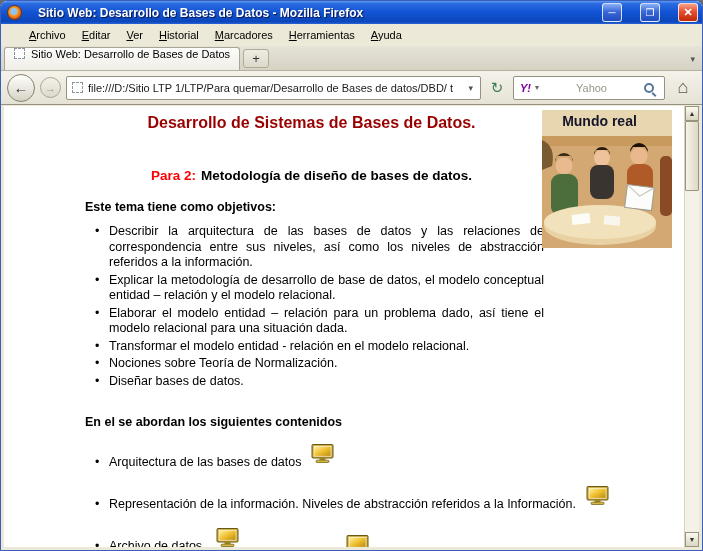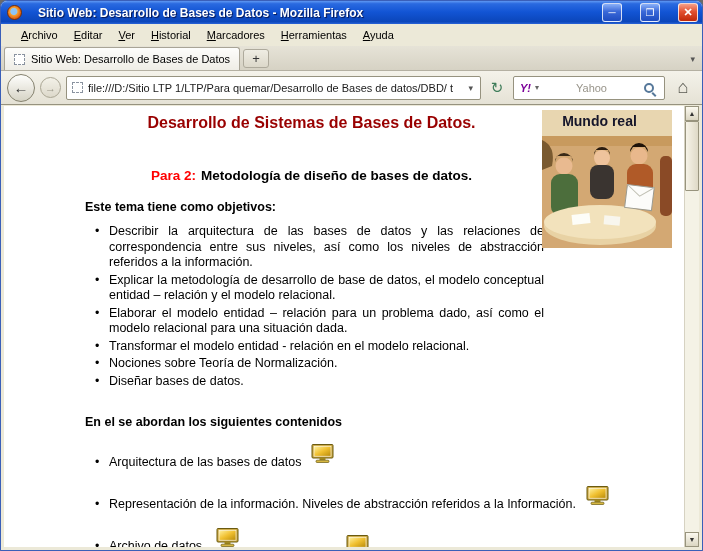--- a/index.html
+++ b/index.html
@@ -16,31 +16,31 @@
              background:radial-gradient(circle at 45% 42%, #8ec4f5 0 30%, #f5a030 38%, #e06010 68%, #a84400 100%);
              border:1px solid #7a3000; }
   .win-title { flex:1; color:#fff; font-weight:bold; font-size:12px; white-space:nowrap;
                overflow:hidden; text-shadow:1px 1px 1px rgba(0,0,40,.75); }
   .wbtn { width:20px; height:19px; margin-left:2px; border-radius:3px; display:flex; align-items:center;
           justify-content:center; font-size:10px; color:#fff; border:1px solid rgba(255,255,255,.8); flex:none; }
   .wbtn.minmax { background:linear-gradient(180deg,#8ab0f8,#3a68d8 45%,#1e4cc0); }
   .wbtn.close  { background:linear-gradient(180deg,#f8a088,#e25030 45%,#c02808); font-weight:bold; font-size:11px; }
 
   
-  .menubar { height:22px; display:flex; align-items:center; padding-left:12px; font-size:11px;
+  .menubar { height:22px; display:flex; align-items:center; padding-left:20px; font-size:11px;
              background:#ece9d8; color:#000; }
   .menu-item { display:inline-block; padding:3px 8px; cursor:default; }
   .menu-item::first-letter { text-decoration:underline; }
 
   
   .tabbar { height:25px; background:linear-gradient(180deg,#e6e3d7,#d6d2c4); display:flex;
             align-items:flex-end; padding-left:3px; position:relative; border-bottom:1px solid #b4b0a2; }
   .tab { height:23px; min-width:228px; background:linear-gradient(180deg,#fdfdfb,#efede6);
          border:1px solid #a8a496; border-bottom:none; border-radius:3px 3px 0 0;
-         display:flex; align-items:center; gap:6px; padding:0 9px; font-size:11px; }
+         display:flex; align-items:flex-start; gap:6px; padding:0 9px; font-size:11px; }
   .pageicon { width:11px; height:11px; border:1px dashed #8a93a0; background:#fff; flex:none; }
   .tab-label { white-space:nowrap; overflow:hidden; }
   .newtab { width:26px; height:19px; margin:0 0 2px 3px; display:flex; align-items:center; justify-content:center;
             font-size:13px; color:#333; border-radius:3px; background:linear-gradient(180deg,#efede3,#dcd8ca);
             border:1px solid #aeaa9c; }
   .tab-chevron { position:absolute; right:7px; bottom:6px; font-size:9px; color:#555; }
 
   
   .navbar { height:34px; background:linear-gradient(180deg,#f4f2ea,#e5e2d5); display:flex; align-items:center;
             padding:0 6px; gap:5px; border-bottom:1px solid #96927f; }
@@ -180,21 +180,21 @@
         <div class="li-row">
             <span class="bullet">•</span>
             <span class="li-text">Describir la arquitectura de las bases de datos y las relaciones de correspondencia entre sus niveles, así como los niveles de abstracción referidos a la información.</span>
           </div>
         <div class="li-row">
             <span class="bullet">•</span>
             <span class="li-text">Explicar la metodología de desarrollo de base de datos, el modelo conceptual entidad – relación y el modelo relacional.</span>
           </div>
         <div class="li-row">
             <span class="bullet">•</span>
-            <span class="li-text">Elaborar el modelo entidad – relación para un problema dado, así como el modelo relacional para una situación dada.</span>
+            <span class="li-text">Elaborar el modelo entidad – relación para un problema dado, así tiene el modelo relacional para una situación dada.</span>
           </div>
         <div class="li-row">
             <span class="bullet">•</span>
             <span class="li-text">Transformar el modelo entidad - relación en el modelo relacional.</span>
           </div>
         <div class="li-row">
             <span class="bullet">•</span>
             <span class="li-text">Nociones sobre Teoría de Normalización.</span>
           </div>
         <div class="li-row">

